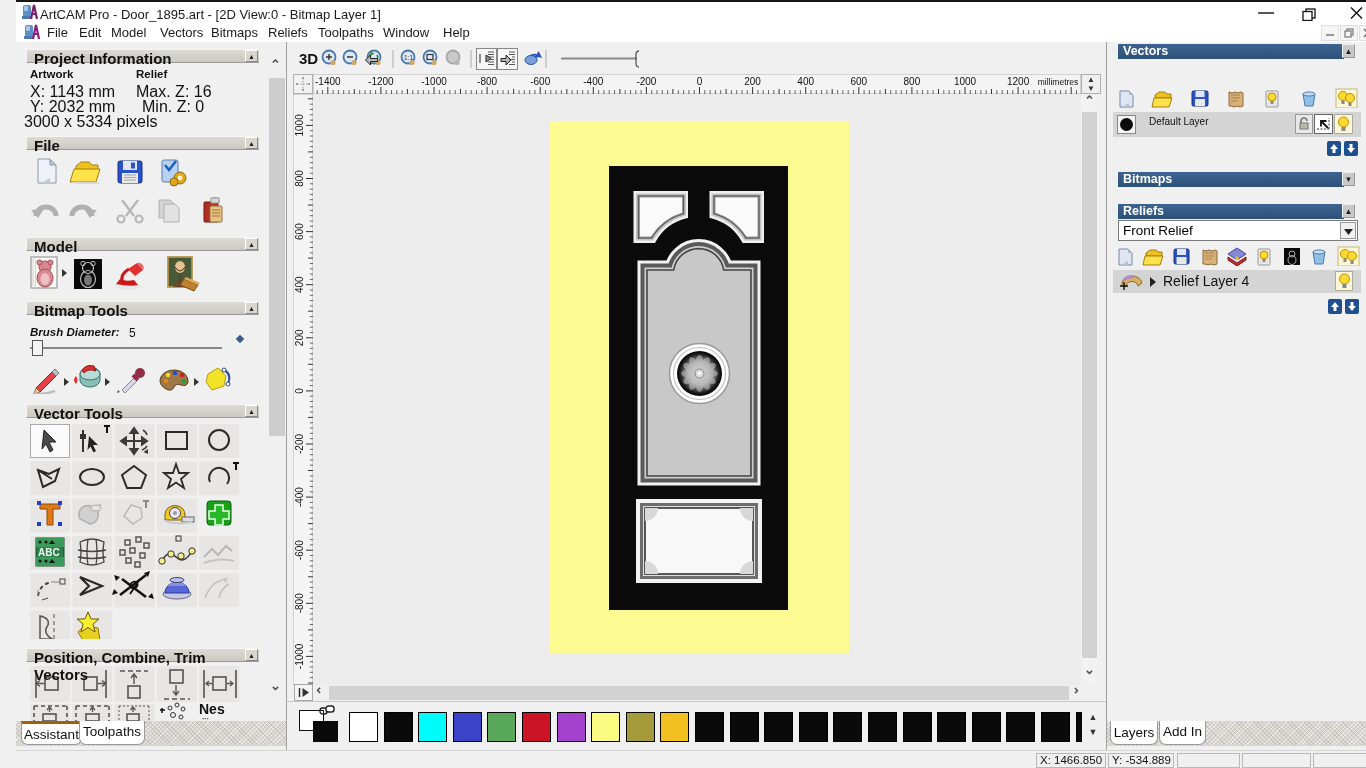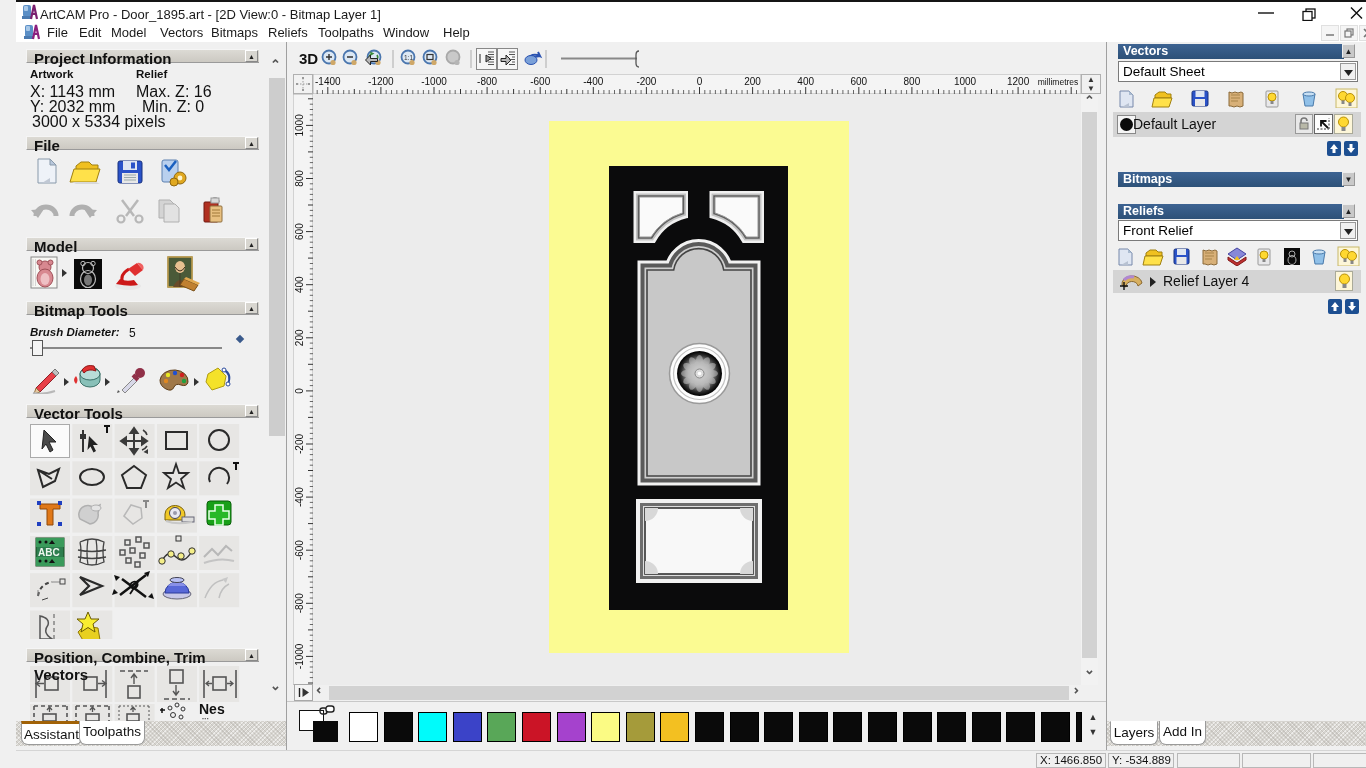--- a/index.html
+++ b/index.html
@@ -110,21 +110,21 @@
   <div class="sechdr" style="top:49px">
       <b>Project Information</b>
       <div class="secbtn">▲</div>
     </div>
   <span class="lbold" style="left:14px;top:68px">Artwork</span>
   <span class="lbold" style="left:120px;top:68px">Relief</span>
   <span class="ltext" style="left:14px;top:83px">X: 1143 mm</span>
   <span class="ltext" style="left:120px;top:83px">Max. Z: 16</span>
   <span class="ltext" style="left:14px;top:98px">Y: 2032 mm</span>
   <span class="ltext" style="left:126px;top:98px">Min. Z: 0</span>
-  <span class="ltext" style="left:16px;top:113px">3000 x 5334 pixels</span>
+  <span class="ltext" style="left:8px;top:113px">3000 x 5334 pixels</span>
 
   <div class="sechdr" style="top:136px">
       <b>File</b>
       <div class="secbtn">▲</div>
     </div>
   <svg class="abs" style="left:12px;top:156px" width="210" height="32" viewBox="0 0 210 32">
 
     <path d="M10 3 h12 l6 6 v18 h-18 z" fill="#eef2f8" stroke="#8899aa"></path>
     <path d="M22 3 l6 6 h-6 z" fill="#b9c8dc" stroke="#8899aa"></path>
     <path d="M14 27 l8 -5 v5 z" fill="#c0c8d4"></path>
@@ -689,27 +689,20 @@
 <div class="abs" style="left:1025px;top:712px;width:29px;height:30px;background:#0a0a0a;border:1px solid #000"></div>
 <div class="abs" style="left:1060px;top:712px;width:6px;height:30px;background:#0a0a0a;border:1px solid #000"></div>
   <div class="abs" style="left:1070px;top:710px;width:14px;height:32px;font-size:9px;color:#333;text-align:center;line-height:15px">▲<br>▼</div>
 
   <div class="abs" id="rightpanel"></div>
 
   <div class="bluebar" style="left:1102px;top:44px;width:226px">
       <b>Vectors</b>
       <div class="bluebtn">▲</div>
     </div>
-  <div class="combo" style="left:1102px;top:61px;width:240px">
-      <span>Default Sheet</span>
-      <div class="comboarrow"></div>
-    <svg class="abs" style="right:4px;top:8px" width="9" height="6" viewBox="0 0 9 6">
-        <path d="M0 0 h9 l-4.5 6 z" fill="#222"></path>
-      </svg>
-  </div>
   <svg class="abs" style="left:1098px;top:88px" width="250" height="20" viewBox="0 0 250 20">
     <g transform="translate(5,2)">
       <path d="M1 1 h9 l4 4 v12 h-13 z" fill="#dfe6f2" stroke="#7788aa"></path>
         <path d="M10 1 l4 4 h-4 z" fill="#aabbd0"></path>
         <path d="M3 17 l7 -4 v4 z" fill="#b8c2d2"></path>
     </g>
     <g transform="translate(40,3)">
       <path d="M1 4 l4 -3 h6 l2 2 h4 v4 h-16 z" fill="#f0c020" stroke="#a08010"></path>
         <path d="M0 7 h18 l-3 9 h-17 z" fill="#ffe14a" stroke="#a08010"></path>
     </g>
@@ -735,21 +728,21 @@
       <rect x="0" y="0" width="21" height="19" fill="#fdf6d8" stroke="#c8b868"></rect>
       <circle cx="7" cy="7" r="4.5" fill="#ffd830" stroke="#b89008"></circle>
         <rect x="5.5" y="11.5" width="3" height="3.5" fill="#888"></rect>
       <circle cx="14" cy="9" r="4.5" fill="#ffd830" stroke="#b89008"></circle>
         <rect x="12.5" y="13.5" width="3" height="3.5" fill="#888"></rect>
     </g>
   </svg>
   <div class="layerrow" style="left:1097px;top:112px;width:248px;height:25px">
     <div class="abs" style="left:4px;top:3px;width:19px;height:19px;background:#f4f4f4;border:1px solid #888"></div>
     <div class="abs" style="left:7px;top:6px;width:13px;height:13px;background:#0a0a0a;border-radius:50%"></div>
-    <span class="abs" style="left:20px;top:4px;font-size:14px;color:#111">Default Layer</span>
+    <span class="abs" style="left:36px;top:4px;font-size:10px;color:#111">Default Layer</span>
     <div class="abs" style="left:182px;top:2px;width:18px;height:20px;background:#e8e8e8;border:1px solid #999"></div>
     <svg class="abs" style="left:185px;top:5px" width="12" height="14" viewBox="0 0 12 14">
         <path d="M3 6 V4 a3 3 0 0 1 6 0" fill="none" stroke="#777" stroke-width="1.6"></path>
         <rect x="2" y="6" width="8" height="6" fill="#b8b8a8" stroke="#777"></rect>
       </svg>
     <div class="abs" style="left:201px;top:2px;width:19px;height:20px;background:#fdfdfd;border:1px solid #666"></div>
     <svg class="abs" style="left:203px;top:4px" width="15" height="16" viewBox="0 0 15 16">
         <path d="M1 13 h12 M13 13 v-11" stroke="#333" stroke-dasharray="2 1.5" fill="none"></path>
         <path d="M12 12 l-7 -7 m0 5.5 v-5.5 h5.5" stroke="#111" stroke-width="1.8" fill="none"></path>
       </svg>

